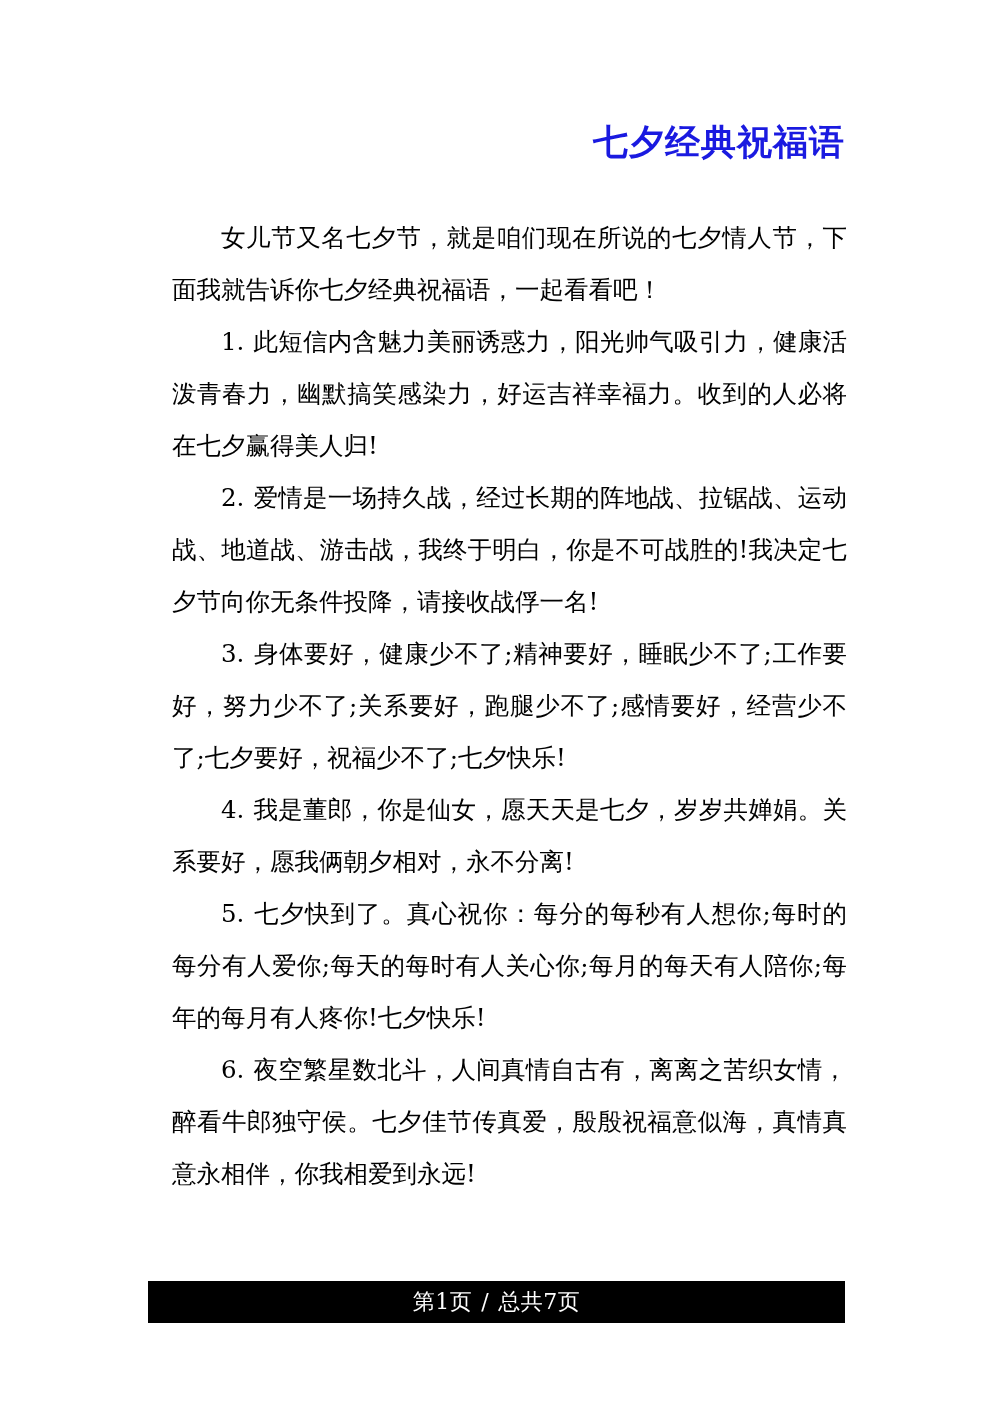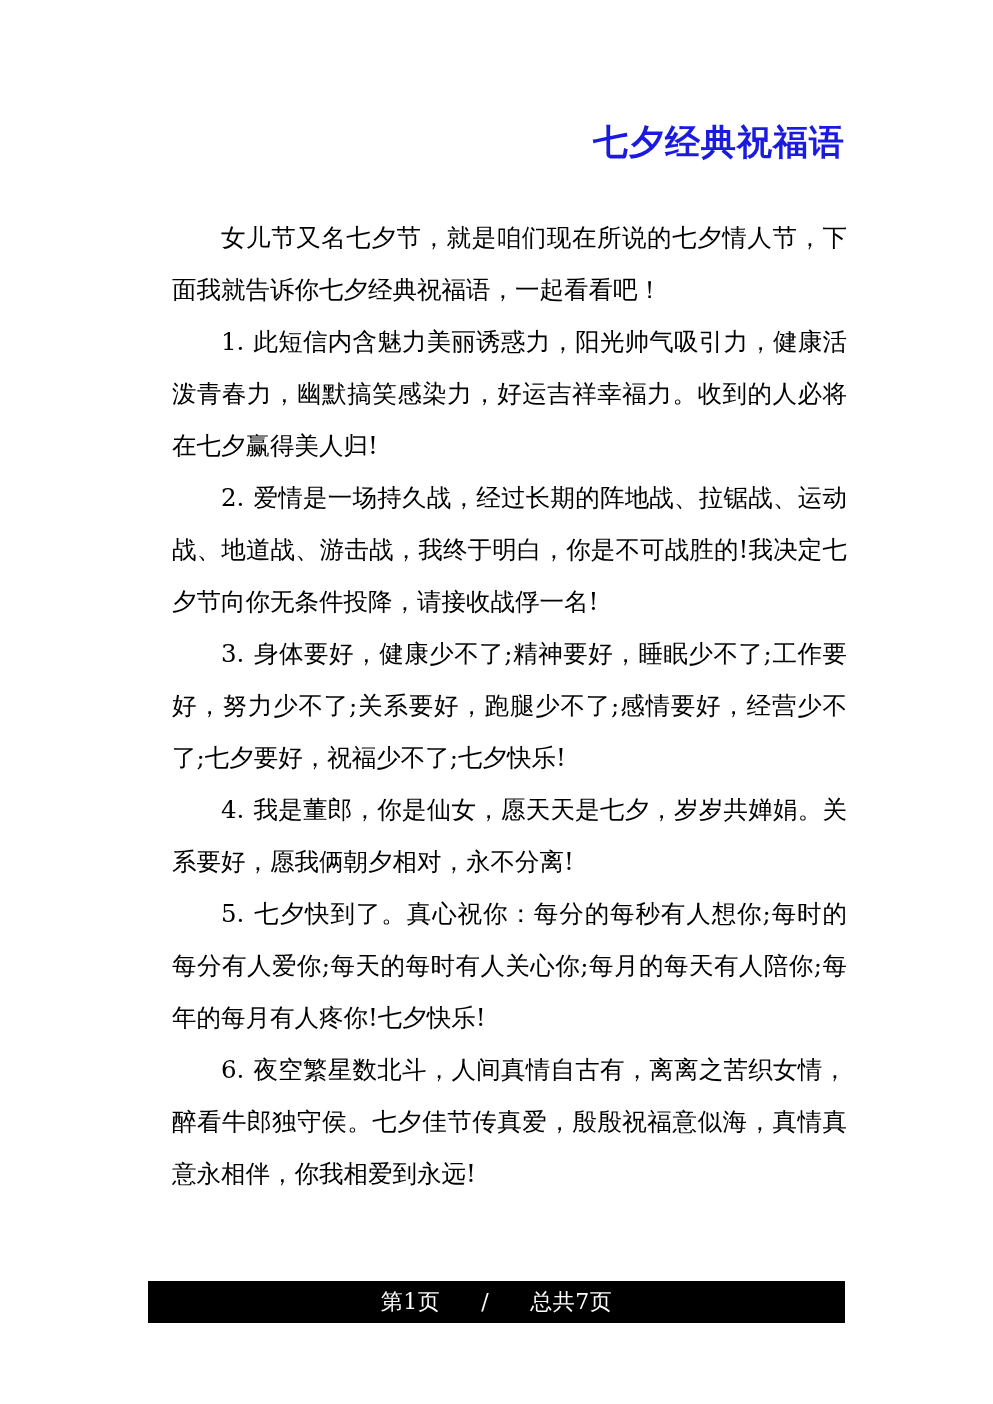--- a/index.html
+++ b/index.html
@@ -78,21 +78,20 @@
     position: absolute;
     left: 148px;
     top: 1281px;
     width: 697px;
     height: 42px;
     background: #000000;
     color: #ffffff;
     display: flex;
     align-items: center;
     justify-content: center;
-    gap: 32px;
   }
   .footer-text {
     font-family: "DejaVu Serif", "Liberation Serif", serif;
     font-size: 22px;
     line-height: 22px;
     color: #ffffff;
     letter-spacing: 0.5px;
     white-space: nowrap;
   }
   .footer-sep {

